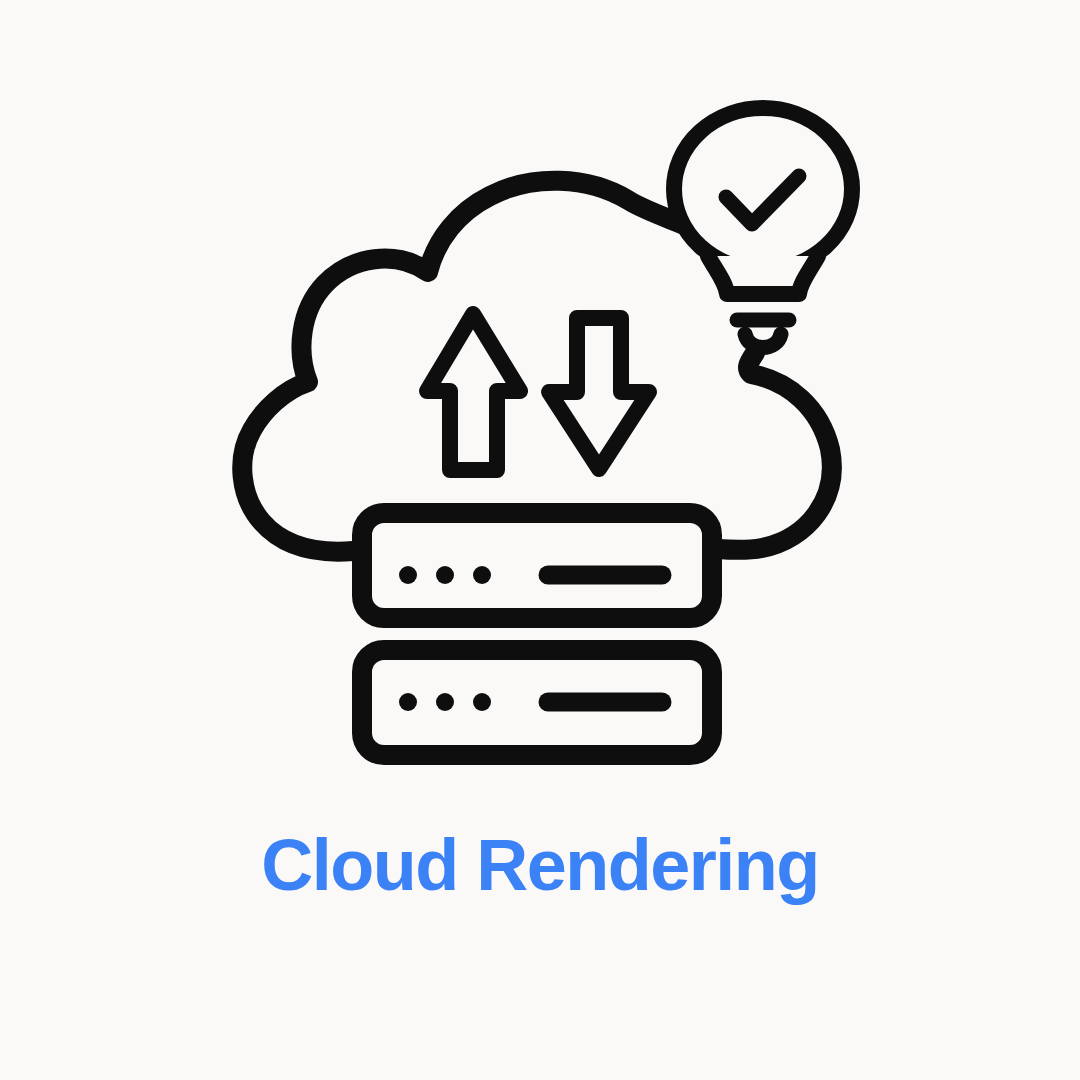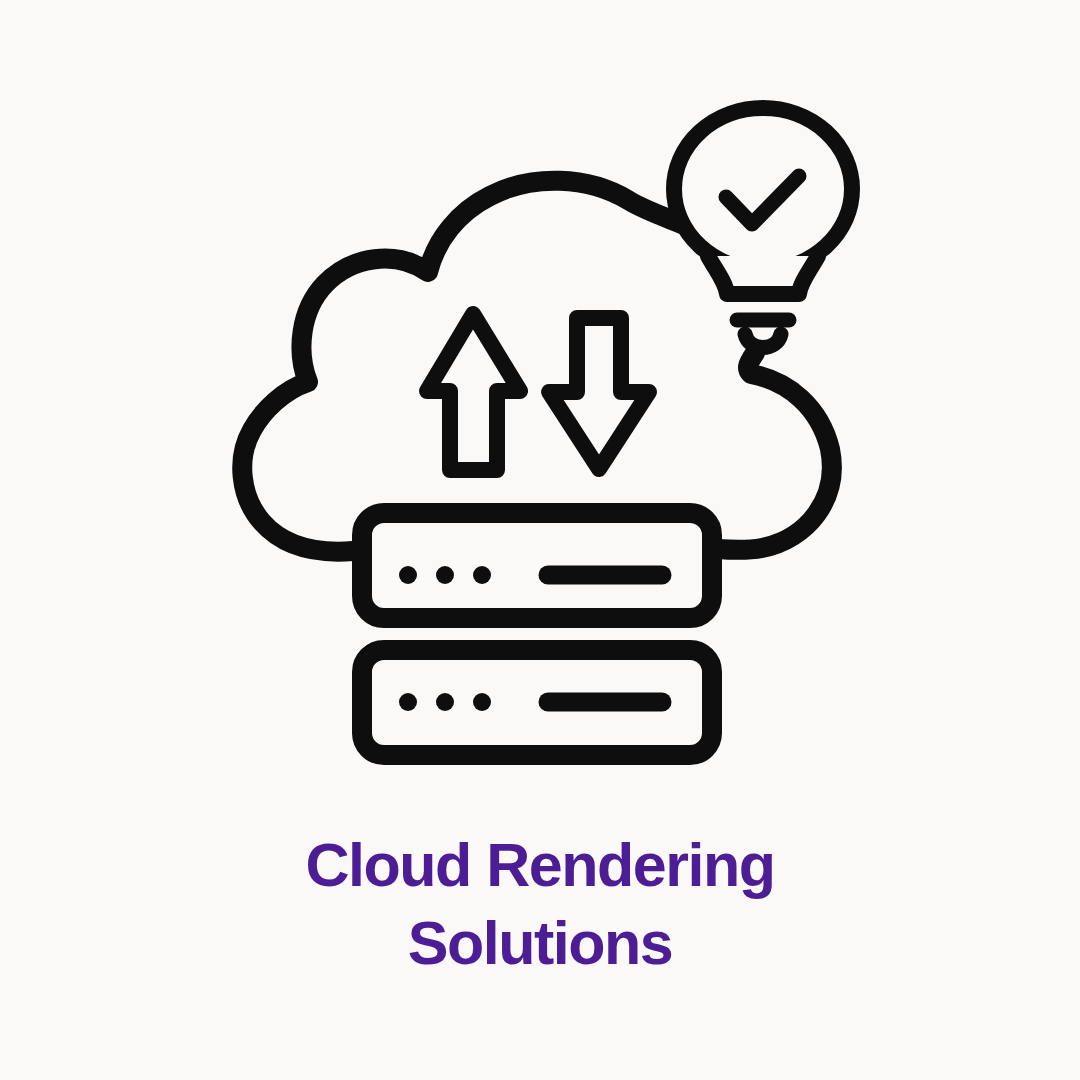--- a/index.html
+++ b/index.html
@@ -26,22 +26,22 @@
     width: 1080px;
     height: 1080px;
     display: block;
   }
   .caption {
     position: absolute;
     left: 0;
     top: 826px;
     width: 1080px;
     text-align: center;
-    color: #4c1d95;
-    font-size: 61px;
+    color: #3b82f6;
+    font-size: 72px;
     font-weight: 700;
     line-height: 78px;
     letter-spacing: -1.5px;
   }
 </style>
 </head>
 <body>
 
 <div class="stage">
 
@@ -98,16 +98,15 @@
         <circle cx="408" cy="702" r="9" fill="currentColor"></circle>
         <circle cx="445" cy="702" r="9" fill="currentColor"></circle>
         <circle cx="482" cy="702" r="9" fill="currentColor"></circle>
         <path d="M 548,702 L 662,702" stroke="currentColor" stroke-width="19" stroke-linecap="round"></path>
       </g>
     </g>
   </svg>
 
   <div class="caption">
     <div>Cloud Rendering</div>
-    <div>Solutions</div>
   </div>
 
 </div>
 
 </body></html>

